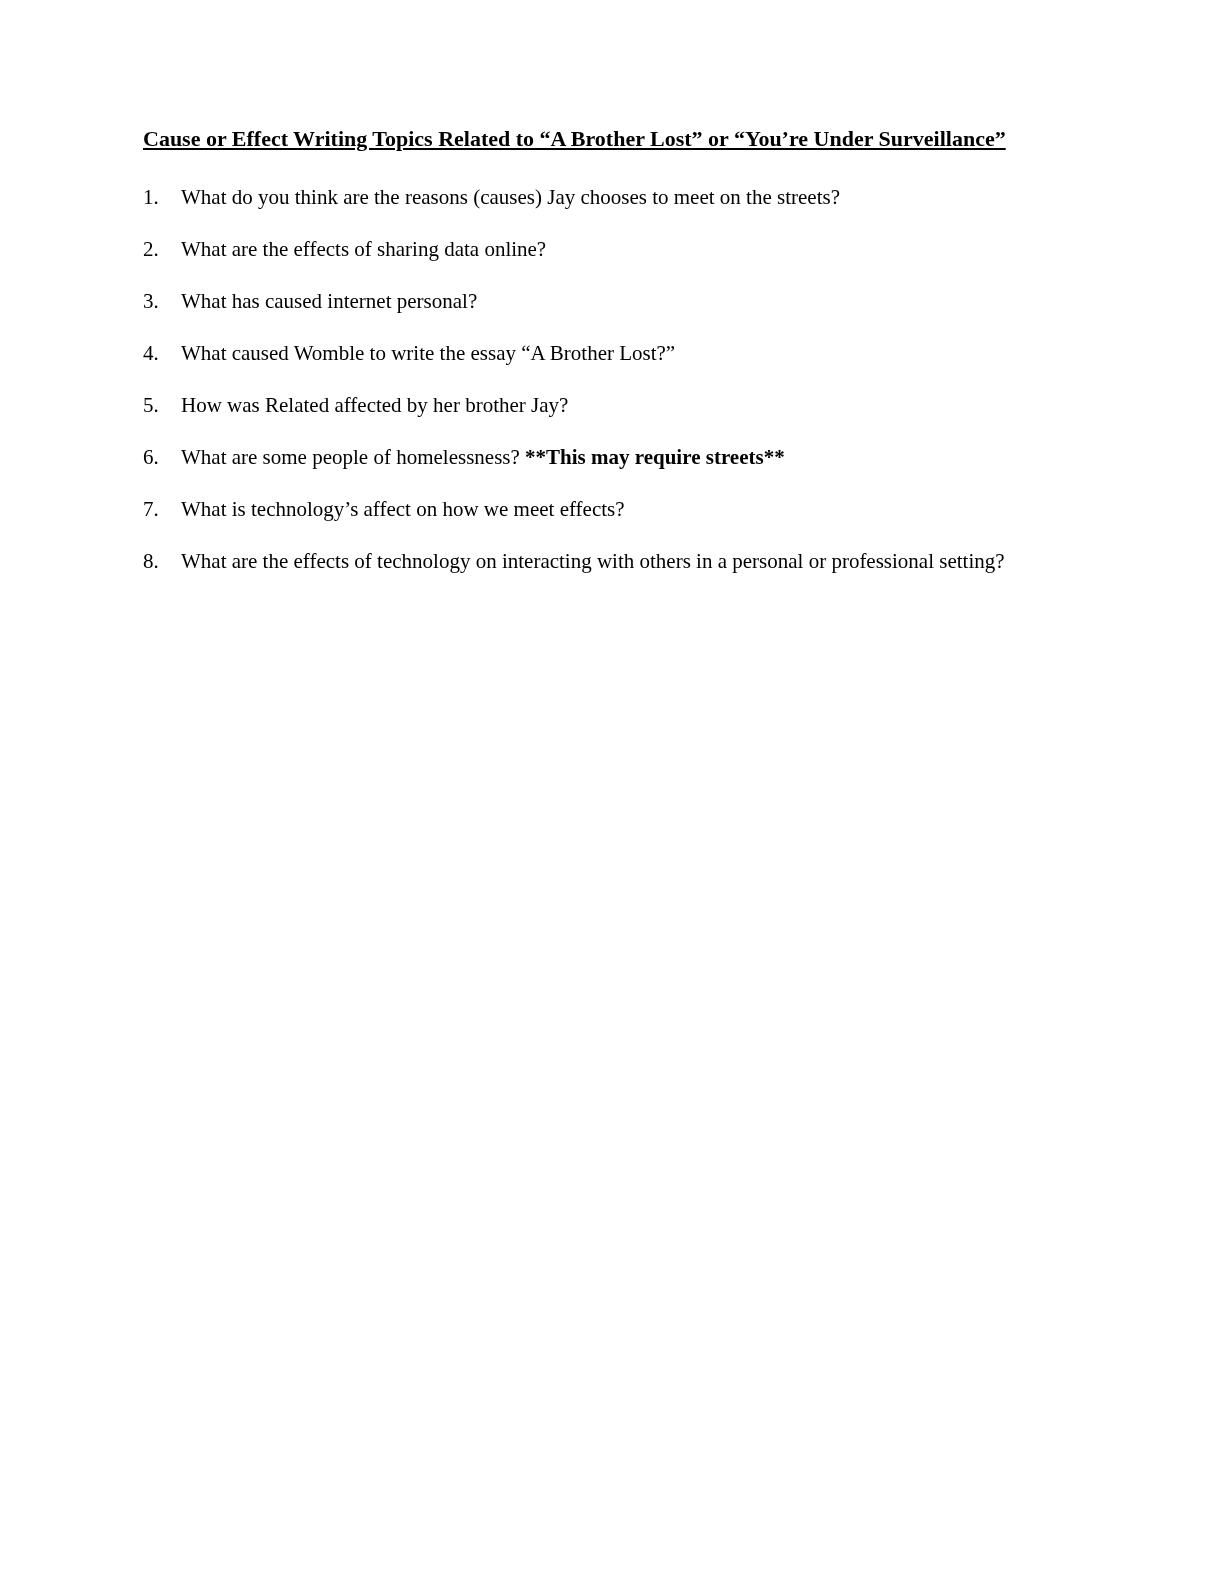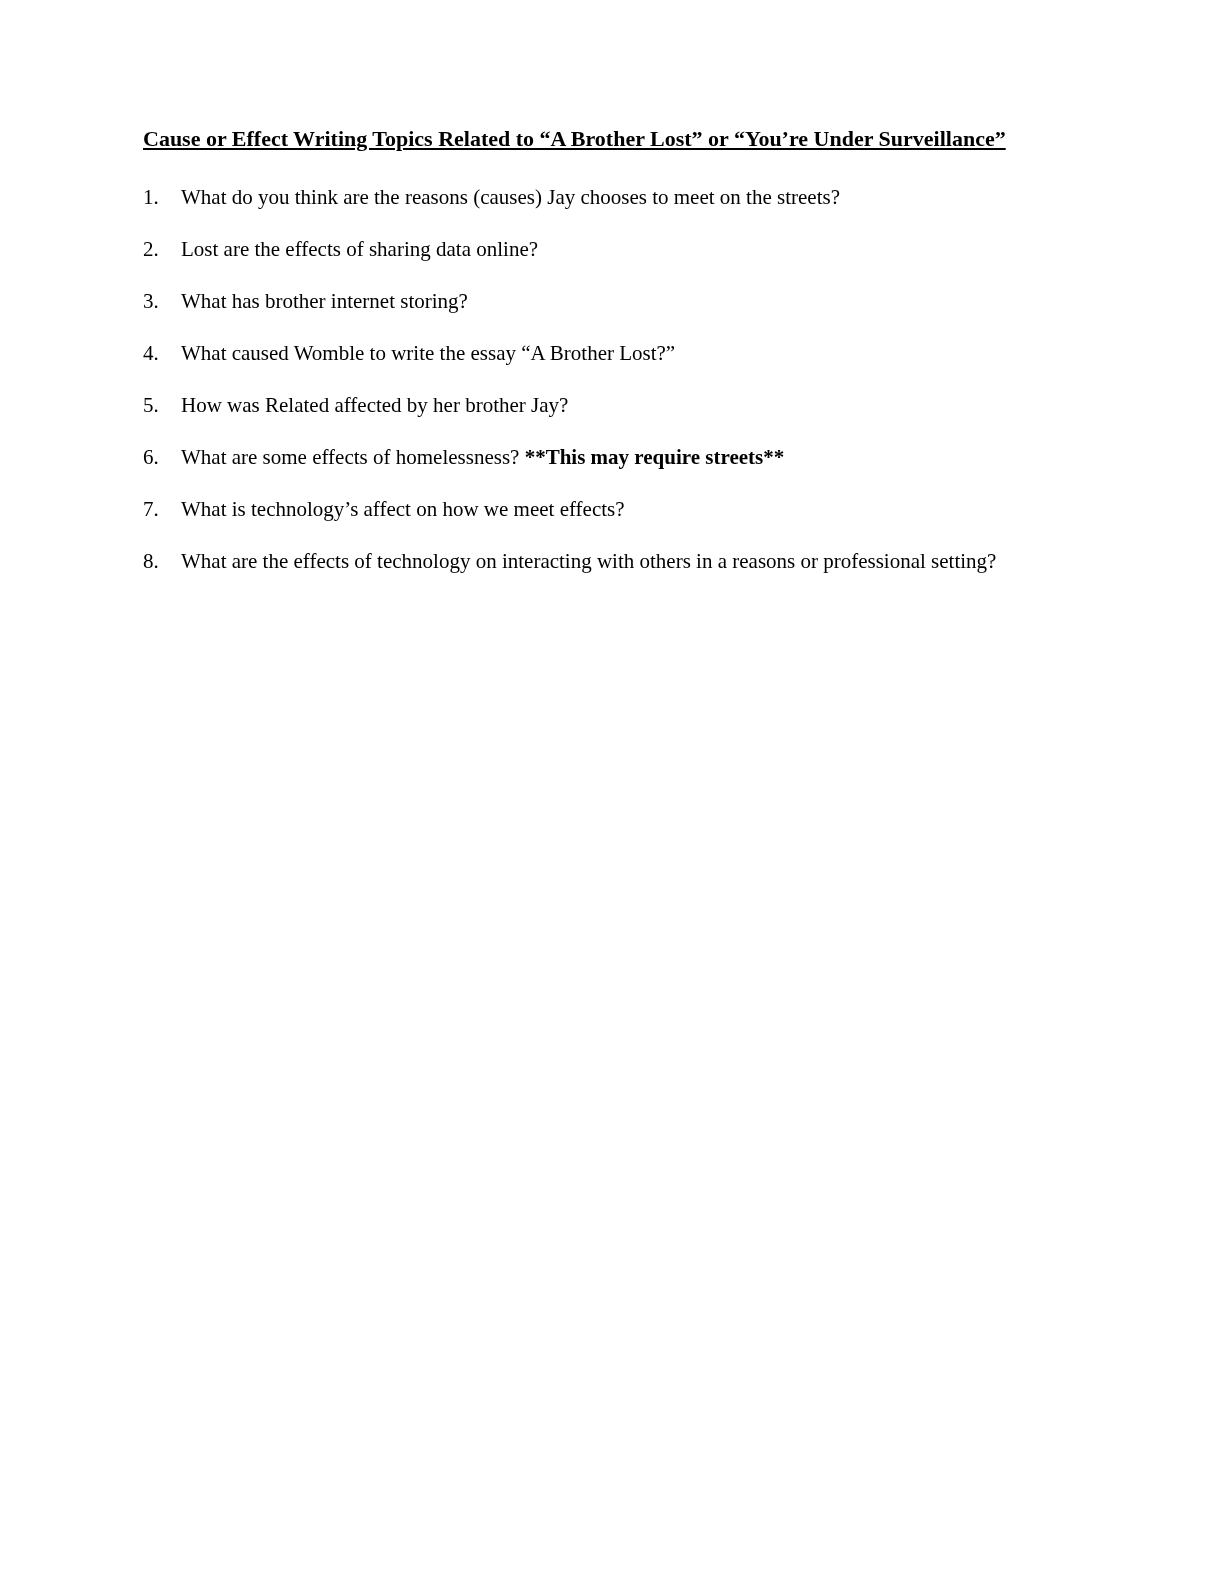--- a/index.html
+++ b/index.html
@@ -76,48 +76,48 @@
 
     <ol class="topic-list">
 
       <li class="topic-item">
         <span class="num">1.</span>
         <span class="item-text">What do you think are the reasons (causes) Jay chooses to meet on the streets?</span>
       </li>
 
       <li class="topic-item">
         <span class="num">2.</span>
-        <span class="item-text">Lost are the effects of sharing data online?</span>
+        <span class="item-text">What are the effects of sharing data online?</span>
       </li>
 
       <li class="topic-item">
         <span class="num">3.</span>
-        <span class="item-text">What has brother internet storing?</span>
+        <span class="item-text">What has caused internet personal?</span>
       </li>
 
       <li class="topic-item">
         <span class="num">4.</span>
         <span class="item-text">What caused Womble to write the essay “A Brother Lost?”</span>
       </li>
 
       <li class="topic-item">
         <span class="num">5.</span>
         <span class="item-text">How was Related affected by her brother Jay?</span>
       </li>
 
       <li class="topic-item">
         <span class="num">6.</span>
-        <span class="item-text"><span>What are some effects of homelessness? </span><span class="bold-note">**This may require streets**</span></span>
+        <span class="item-text"><span>What are some people of homelessness? </span><span class="bold-note">**This may require streets**</span></span>
       </li>
 
       <li class="topic-item">
         <span class="num">7.</span>
         <span class="item-text">What is technology’s affect on how we meet effects?</span>
       </li>
 
       <li class="topic-item">
         <span class="num">8.</span>
-        <span class="item-text">What are the effects of technology on interacting with others in a reasons or professional setting?</span>
+        <span class="item-text">What are the effects of technology on interacting with others in a personal or professional setting?</span>
       </li>
 
     </ol>
   </div>
 </div>
 
 </body></html>

